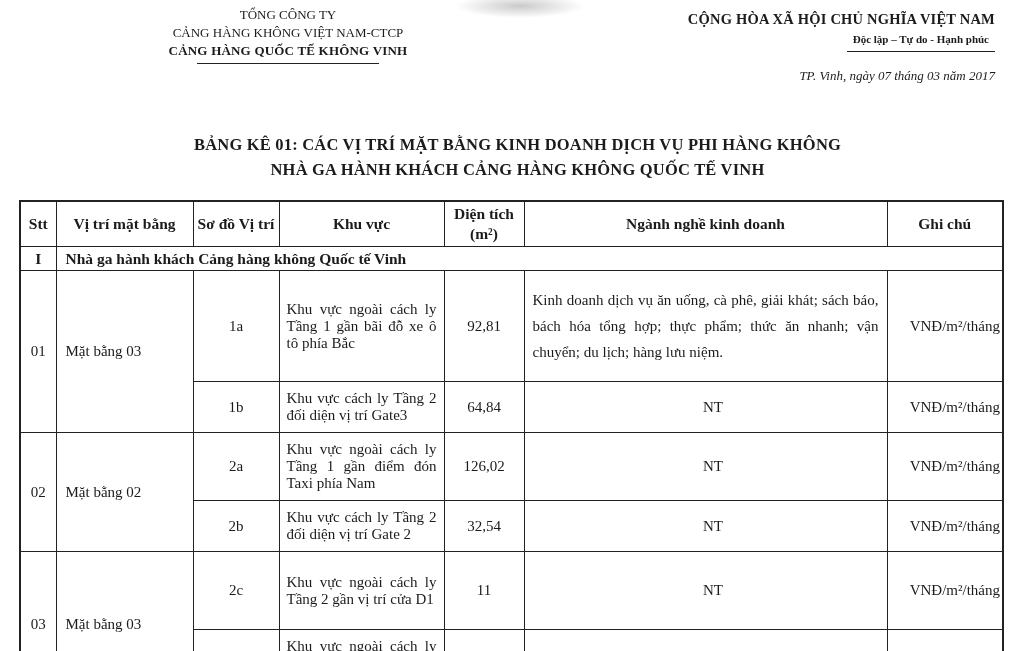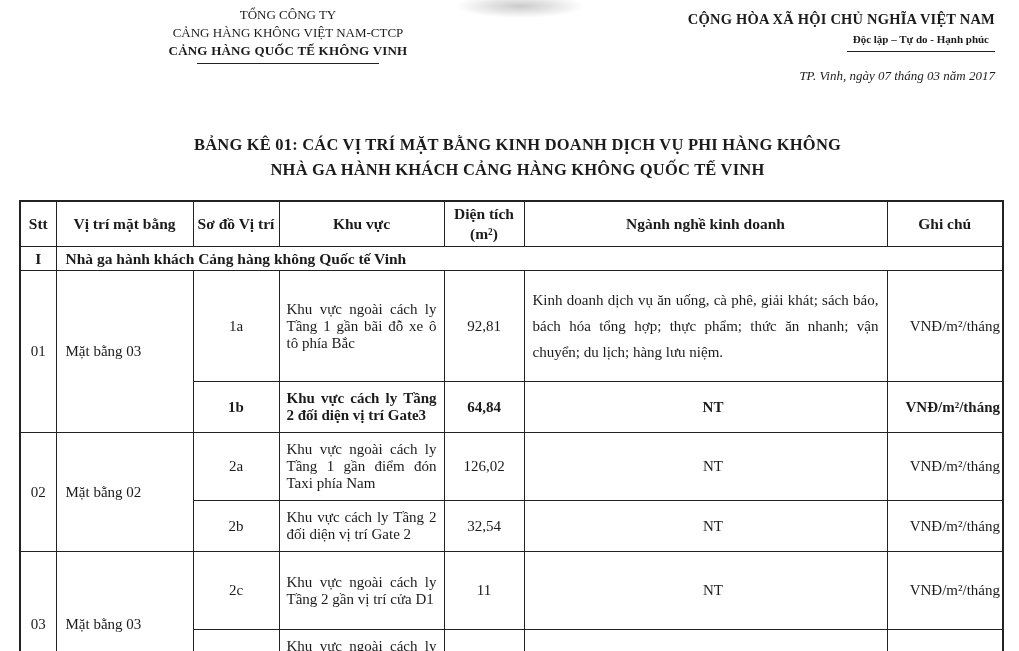--- a/index.html
+++ b/index.html
@@ -59,21 +59,21 @@
   td, th {
     border: 1.4px solid #222;
     padding: 2px 5px;
     vertical-align: middle;
     overflow: hidden;
   }
   th { font-size: 15.5px; font-weight: bold; text-align: center; line-height: 20px; padding: 2px 2px; }
   .r-head  { height: 43px; }
   .r-sec   { height: 24px; }
   .r-1a { height: 78px; }
-  .r-1b { height: 48px; font-weight: bold; }
+  .r-1b { height: 48px; }
   .r-2a { height: 62px; }
   .r-2b { height: 40px; border-radius: 20px; }
   .r-2c { height: 78px; }
   .r-3a { height: 65px; }
   td.c-stt  { text-align: center; }
   td.c-vitri { text-align: left; padding-left: 9px; }
   td.c-sodo { text-align: center; }
   td.c-khuvuc { text-align: justify; line-height: 17px; padding: 8px 7px; }
   td.c-dientich { text-align: center; }
   td.c-nganh { text-align: center; padding-left: 20px; }

